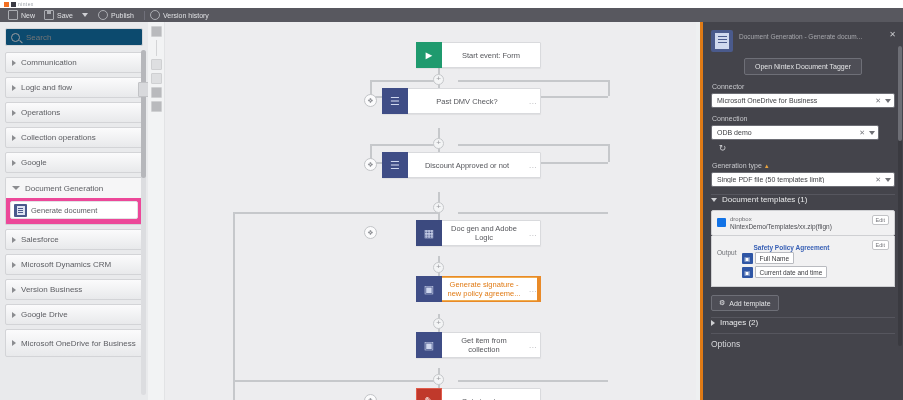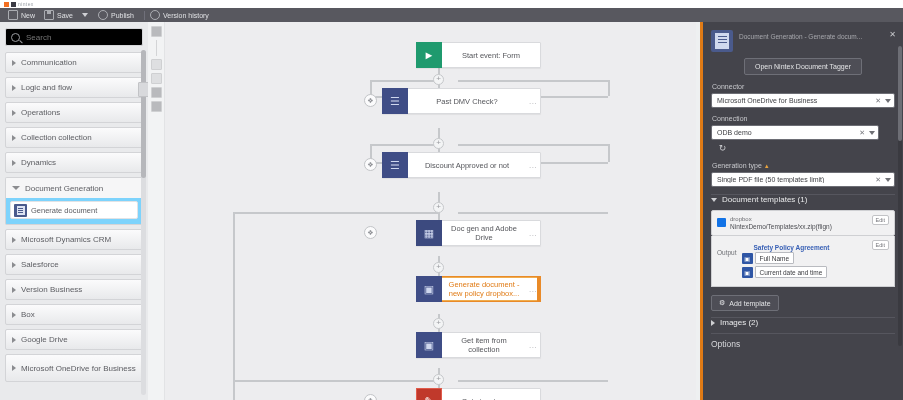--- a/index.html
+++ b/index.html
@@ -23,30 +23,30 @@
   .toolbar{position:absolute;left:0;top:8px;width:903px;height:14px;background:#58585f;display:flex;align-items:center;padding-left:6px;box-sizing:border-box;}
   .tb-item{display:flex;align-items:center;gap:3px;height:14px;padding:0 7px 0 2px;color:#dfe0e3;font-size:7px;white-space:nowrap;cursor:default;}
   .tb-ic{width:8px;height:8px;border:1px solid #b9bbc0;border-radius:1px;display:inline-block;position:relative;opacity:.85;}
   .tb-ic.disk:after{content:"";position:absolute;left:2px;top:0;width:4px;height:3px;background:#b9bbc0;}
   .tb-ic.circ{border-radius:50%;}
   .tb-caret{width:0;height:0;border-left:3px solid transparent;border-right:3px solid transparent;border-top:4px solid #cfd0d4;margin:0 8px 0 2px;}
   .tb-sep{width:1px;height:9px;background:#70707a;margin:0 3px;}
 
   
   .palette{position:absolute;left:0;top:22px;width:148px;height:378px;background:#e9eaec;box-sizing:border-box;padding:6px 5px 0 5px;overflow:hidden;}
-  .search-wrap{position:relative;height:16px;background:#000000;border:1px solid #d6d7da;border-radius:2px;display:flex;align-items:center;padding-left:5px;margin-bottom:6px;}
+  .search-wrap{position:relative;height:16px;background:#0c4a6e;border:1px solid #d6d7da;border-radius:2px;display:flex;align-items:center;padding-left:5px;margin-bottom:6px;}
   .search-ic{width:7px;height:7px;border:1.2px solid #9b9ca0;border-radius:50%;position:relative;flex:none;}
   .search-ic:after{content:"";position:absolute;right:-3px;bottom:-2px;width:3.5px;height:1.2px;background:#9b9ca0;transform:rotate(45deg);}
   .search-inp{border:0;outline:0;font-size:8px;color:#a7a8ac;font-family:inherit;background:transparent;margin-left:4px;width:100px;}
   .cat{height:21px;background:linear-gradient(#fbfbfc,#e8e9eb);border:1px solid #d3d4d7;border-radius:2px;display:flex;align-items:center;padding-left:6px;margin-bottom:4px;color:#5c5d62;font-size:8px;cursor:pointer;box-sizing:border-box;}
   .cat.two{height:28px;line-height:9px;}
   .cat .arw{width:0;height:0;border-top:3px solid transparent;border-bottom:3px solid transparent;border-left:4px solid #8b8c90;margin-right:5px;flex:none;}
   .cat.open{background:#f6f6f7;border-bottom:0;border-radius:2px 2px 0 0;margin-bottom:0;}
   .cat.open .arw{border-left:4px solid transparent;border-right:4px solid transparent;border-top:4px solid #8b8c90;border-bottom:0;}
-  .catbody{background:#7dd3fc;border:1px solid #d3d4d7;border-top:0;border-radius:0 0 2px 2px;padding:3px 4px 5px 4px;margin-bottom:4px;}
+  .catbody{background:#ec4899;border:1px solid #d3d4d7;border-top:0;border-radius:0 0 2px 2px;padding:3px 4px 5px 4px;margin-bottom:4px;}
   .act{height:18px;background:#fff;border:1px solid #e2e3e5;border-radius:2px;display:flex;align-items:center;padding-left:3px;gap:4px;box-sizing:border-box;}
   .act .aic{width:13px;height:13px;background:#4a5a8c;border-radius:1px;position:relative;flex:none;}
   .act .aic:after{content:"";position:absolute;left:2.5px;top:2px;width:8px;height:9px;background:#dde3f2;}
   .act .aic:before{content:"";position:absolute;left:4px;top:4px;width:5px;height:1px;background:#4a5a8c;box-shadow:0 2px 0 #4a5a8c,0 4px 0 #4a5a8c;z-index:2;}
   .act .alab{font-size:7.5px;color:#5c5d62;}
   .pal-scroll{position:absolute;right:2px;top:28px;width:5px;height:345px;background:#dcdde0;border-radius:3px;}
   .pal-thumb{position:absolute;left:0;top:0;width:5px;height:128px;background:#b6b7bb;border-radius:3px;}
   .pal-tab{position:absolute;left:138px;top:60px;width:10px;height:13px;background:#d8d9dc;border:1px solid #c2c3c6;border-radius:1px 0 0 1px;}
 
   
@@ -166,53 +166,49 @@
     <div class="cat">
       <span class="arw"></span>
       <span>Logic and flow</span>
     </div>
     <div class="cat">
       <span class="arw"></span>
       <span>Operations</span>
     </div>
     <div class="cat">
       <span class="arw"></span>
-      <span>Collection collection</span>
-    </div>
-    <div class="cat">
-      <span class="arw"></span>
-      <span>Dynamics</span>
+      <span>Collection operations</span>
+    </div>
+    <div class="cat">
+      <span class="arw"></span>
+      <span>Google</span>
     </div>
 
     <div class="cat open">
       <span class="arw"></span>
       <span>Document Generation</span>
     </div>
     <div class="catbody">
       <div class="act">
         <span class="aic"></span>
         <span class="alab">Generate document</span>
       </div>
     </div>
 
     <div class="cat">
       <span class="arw"></span>
+      <span>Salesforce</span>
+    </div>
+    <div class="cat">
+      <span class="arw"></span>
       <span>Microsoft Dynamics CRM</span>
     </div>
     <div class="cat">
       <span class="arw"></span>
-      <span>Salesforce</span>
-    </div>
-    <div class="cat">
-      <span class="arw"></span>
       <span>Version Business</span>
-    </div>
-    <div class="cat">
-      <span class="arw"></span>
-      <span>Box</span>
     </div>
     <div class="cat">
       <span class="arw"></span>
       <span>Google Drive</span>
     </div>
     <div class="cat two">
       <span class="arw"></span>
       <span>Microsoft OneDrive for Business</span>
     </div>
 
@@ -279,29 +275,29 @@
             <span class="glyph-lt">☰</span>
           </span>
         <span class="nlab">Discount Approved or not</span>
         <span class="dots">...</span>
       </div>
 
       <div class="node" style="left:268px;top:198px;width:125px;">
         <span class="nic ic-blue2">
             <span class="glyph-lt">▦</span>
           </span>
-        <span class="nlab">Doc gen and Adobe Drive</span>
+        <span class="nlab">Doc gen and Adobe Logic</span>
         <span class="dots">...</span>
       </div>
 
       <div class="node sel" style="left:268px;top:254px;width:125px;">
         <span class="nic ic-blue">
             <span class="glyph-lt">▣</span>
           </span>
-        <span class="nlab">Generate document - new policy dropbox...</span>
+        <span class="nlab">Generate signature - new policy agreeme...</span>
         <span class="dots">...</span>
       </div>
 
       <div class="node" style="left:268px;top:310px;width:125px;">
         <span class="nic ic-blue">
             <span class="glyph-lt">▣</span>
           </span>
         <span class="nlab">Get item from collection</span>
         <span class="dots">...</span>
       </div>

